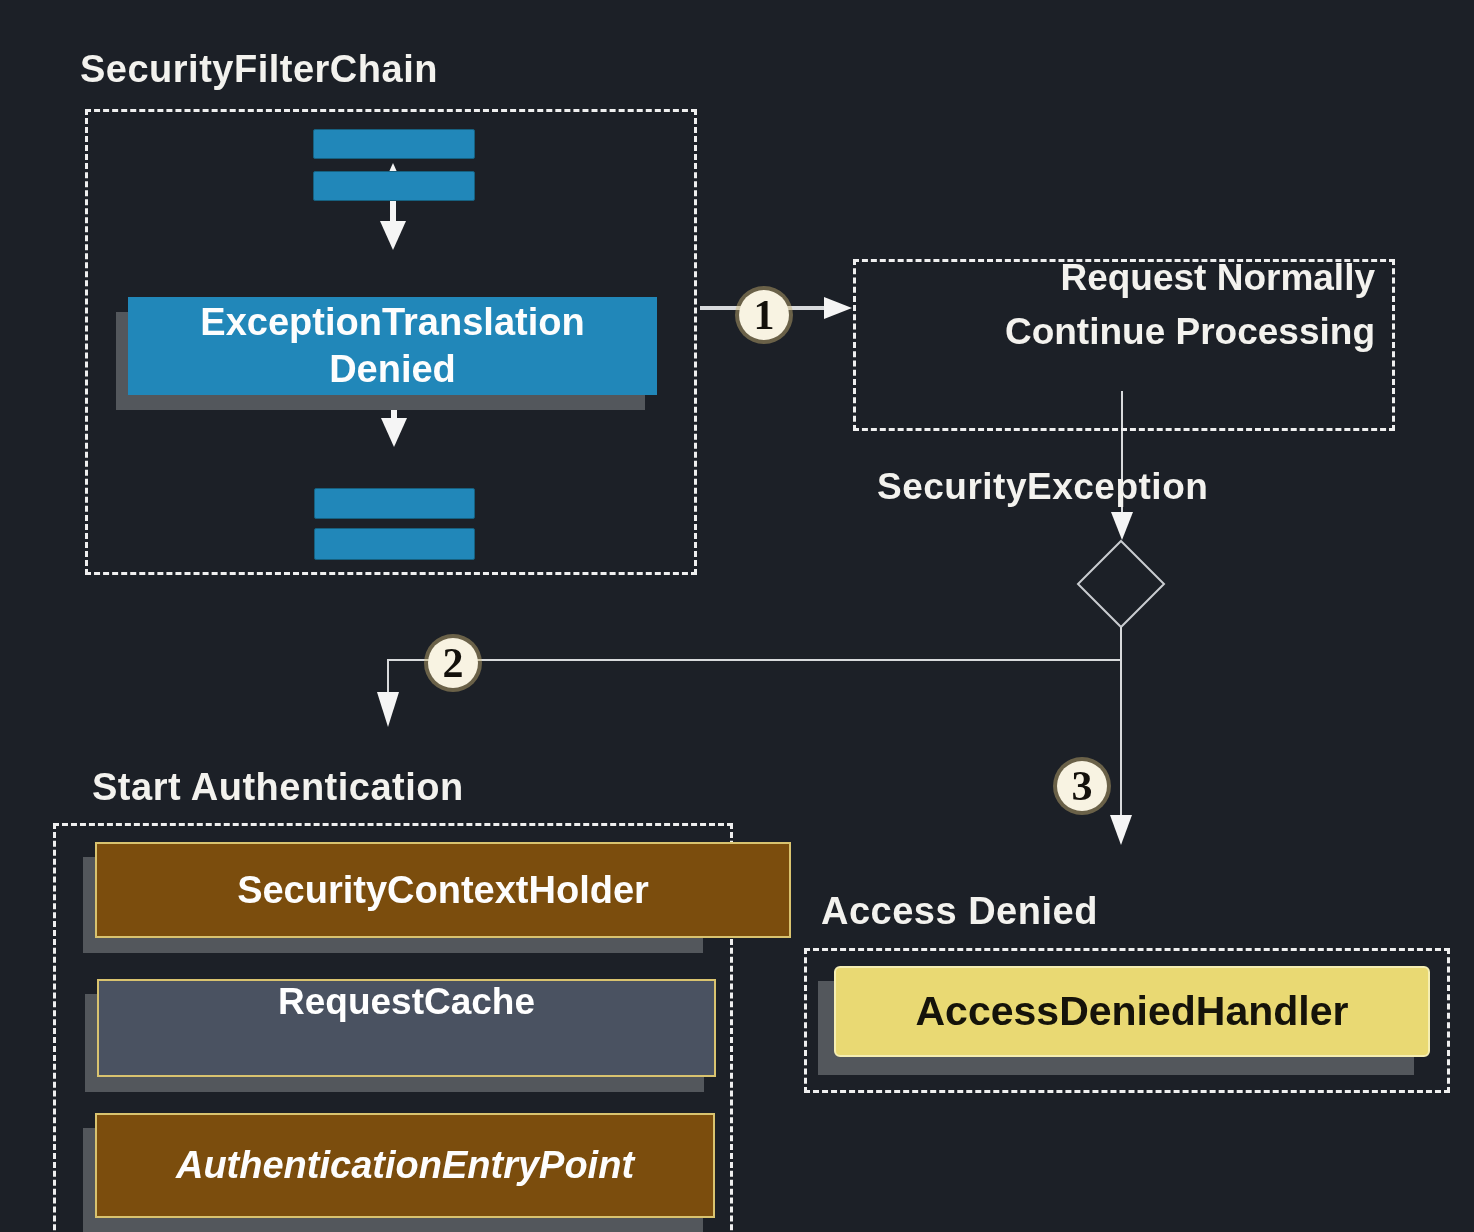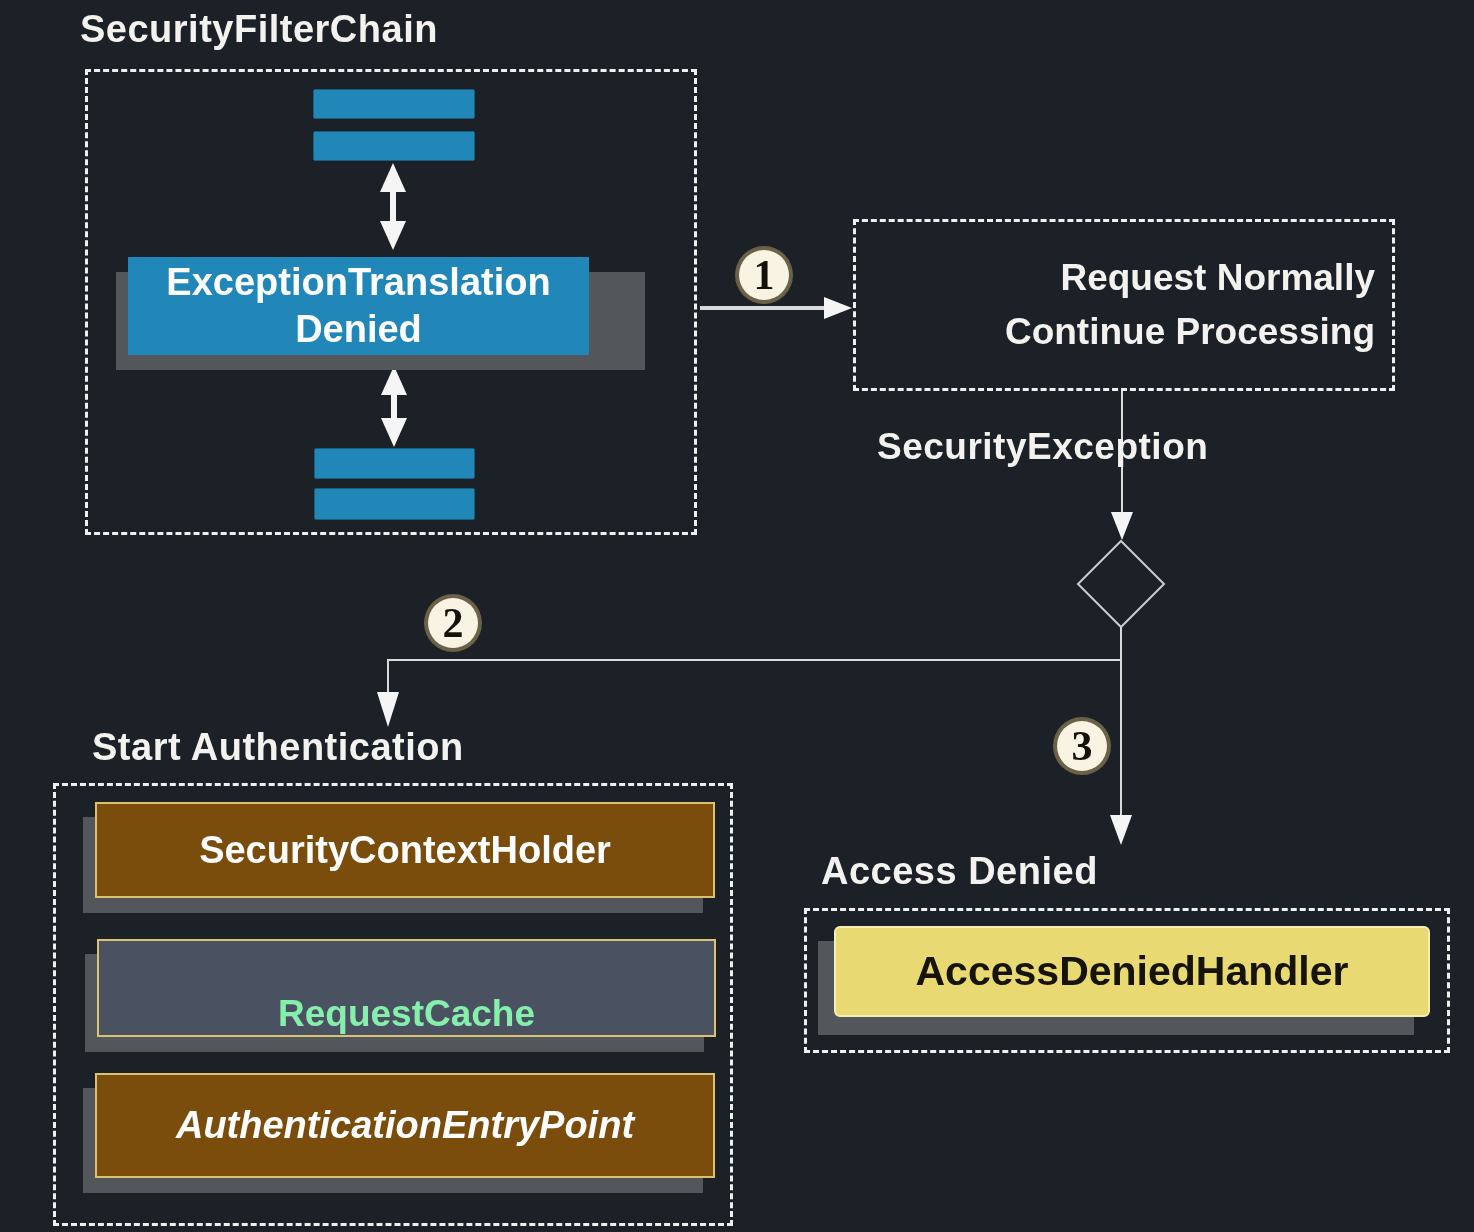--- a/index.html
+++ b/index.html
@@ -1,20 +1,20 @@
 <!DOCTYPE html>
 <html><head>
 <meta charset="utf-8">
 <style>
   html,body{margin:0;padding:0;background:#1c2027;}
   .canvas{
     position:relative;width:1474px;height:1232px;background:#1c2027;overflow:hidden;
     font-family:"Liberation Sans","DejaVu Sans",sans-serif;
   }
-  .abs{position:absolute;}
+  .abs{position:absolute;margin-top:40px;}
   svg.overlay{position:absolute;left:0;top:0;width:1474px;height:1232px;z-index:1;}
   .label{
     color:#f3f2ee;font-weight:bold;font-size:38px;letter-spacing:0.5px;
     white-space:nowrap;z-index:3;
   }
   .dashedbox{
     border:3px dashed #efefef;background:transparent;z-index:2;box-sizing:border-box;
   }
   .bar{
     background:#2187b9;border:1px solid #16607f;border-radius:2px;z-index:3;
@@ -26,22 +26,22 @@
     background:#2187b9;color:#fdfdfd;z-index:4;
     display:flex;flex-direction:column;align-items:center;justify-content:center;
     font-weight:bold;font-size:38px;line-height:47px;text-align:center;
   }
   .brownbox{
     background:#7b4d0d;border:2px solid #d9c36f;color:#fdfdfd;z-index:4;box-sizing:border-box;
     display:flex;align-items:center;justify-content:center;
     font-weight:bold;font-size:38px;
   }
   .slatebox{
-    background:#4a5261;border:2px solid #d9c36f;color:#86efac;z-index:4;box-sizing:border-box;
-    display:flex;align-items:flex-end;justify-content:center;
+    background:#4a5261;border:2px solid #d9c36f;color:#ffffff;z-index:4;box-sizing:border-box;
+    display:flex;align-items:flex-start;justify-content:center;
     font-weight:bold;font-size:37px;
   }
   .yellowbox{
     background:#e9d973;border:2px solid #f5eeb2;color:#15130a;z-index:4;box-sizing:border-box;
     display:flex;align-items:center;justify-content:center;
     font-weight:bold;font-size:41px;
   }
   .stepcircle{
     width:50px;height:50px;border-radius:50%;background:#f8f3e2;z-index:5;
     box-shadow:0 0 0 4px rgba(201,178,112,0.45);
@@ -98,21 +98,21 @@
     </g>
   </svg>
 
   <div class="abs label" style="left:80px;top:8px;">SecurityFilterChain</div>
   <div class="abs dashedbox" style="left:85px;top:69px;width:612px;height:466px;"></div>
 
   <div class="abs bar" style="left:313px;top:89px;width:160px;height:28px;"></div>
   <div class="abs bar" style="left:313px;top:131px;width:160px;height:28px;"></div>
 
   <div class="abs shadow" style="left:116px;top:272px;width:529px;height:98px;"></div>
-  <div class="abs bluebox" style="left:128px;top:257px;width:461px;height:98px;">
+  <div class="abs bluebox" style="left:128px;top:257px;width:529px;height:98px;">
     <span>ExceptionTranslation</span>
     <span>Denied</span>
   </div>
 
   <div class="abs bar" style="left:314px;top:448px;width:159px;height:29px;"></div>
   <div class="abs bar" style="left:314px;top:488px;width:159px;height:30px;"></div>
 
   <div class="abs stepcircle" style="left:739px;top:250px;">1</div>
   <div class="abs stepcircle" style="left:428px;top:598px;">2</div>
   <div class="abs stepcircle" style="left:1057px;top:721px;">3</div>
@@ -125,21 +125,21 @@
 
   <div class="abs label multiline" style="left:877px;top:418px;font-size:37px;line-height:57px;">
     <span>Security</span>
     <span>Exception</span>
   </div>
 
   <div class="abs label" style="left:92px;top:726px;">Start Authentication</div>
   <div class="abs dashedbox" style="left:53px;top:783px;width:680px;height:443px;"></div>
 
   <div class="abs shadow" style="left:83px;top:817px;width:620px;height:96px;"></div>
-  <div class="abs brownbox" style="left:95px;top:802px;width:620px;height:96px;">
+  <div class="abs brownbox" style="left:95px;top:802px;width:696px;height:96px;">
     <span>SecurityContextHolder</span>
   </div>
 
   <div class="abs shadow" style="left:85px;top:954px;width:619px;height:98px;"></div>
   <div class="abs slatebox" style="left:97px;top:939px;width:619px;height:98px;">
     <span>RequestCache</span>
   </div>
 
   <div class="abs shadow" style="left:83px;top:1088px;width:620px;height:105px;"></div>
   <div class="abs brownbox" style="left:95px;top:1073px;width:620px;height:105px;font-style:italic;">

